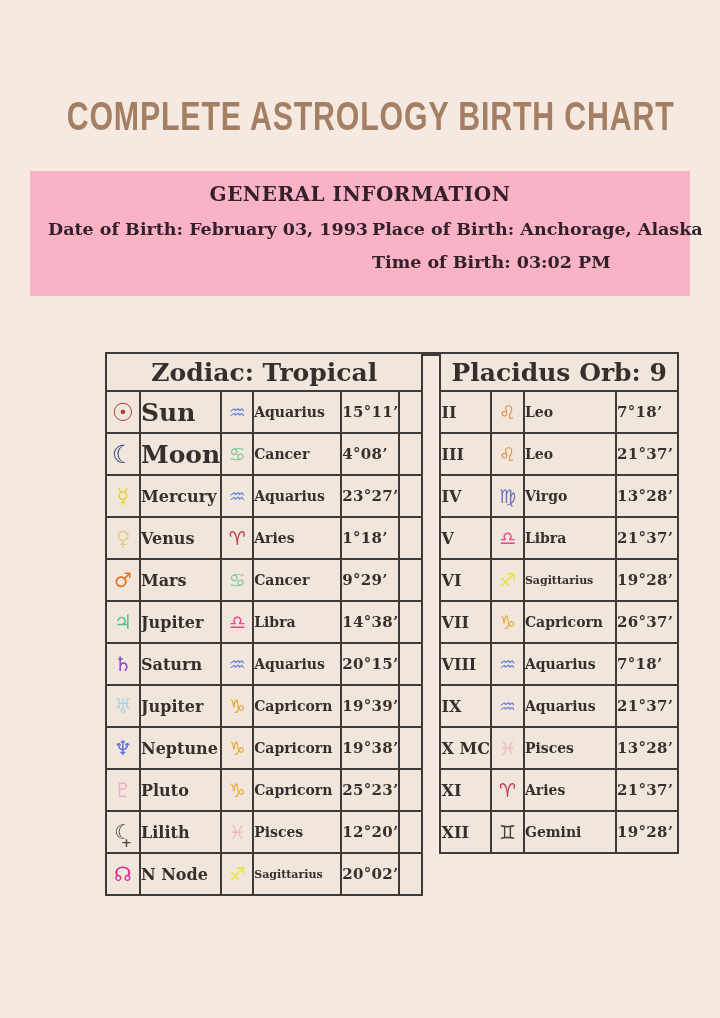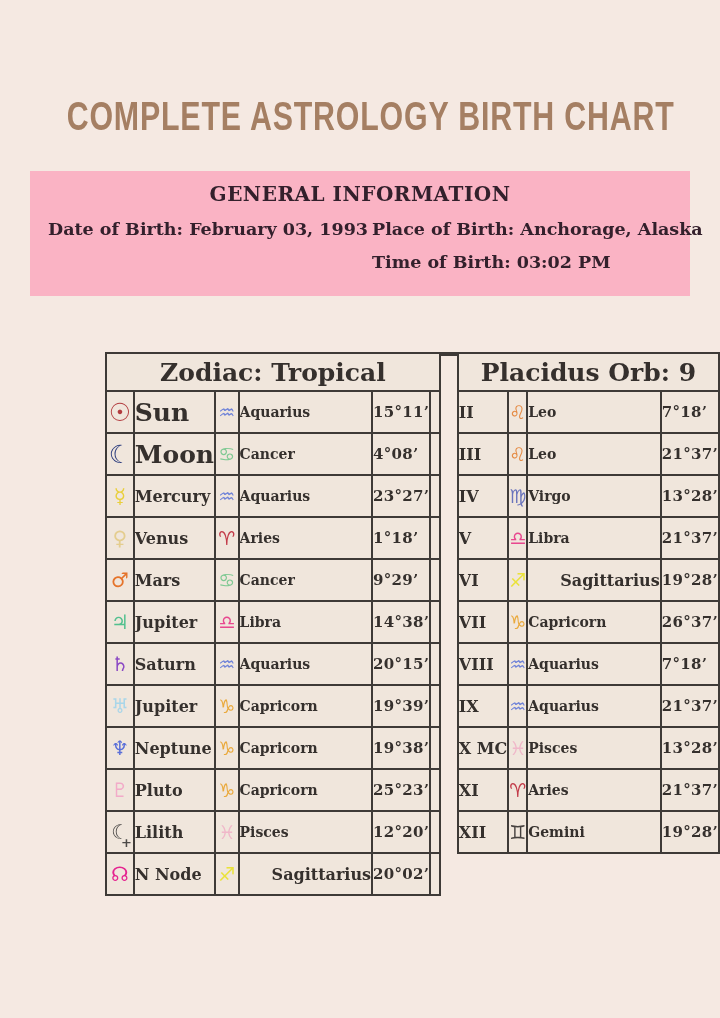--- a/index.html
+++ b/index.html
@@ -44,21 +44,21 @@
   }
   .tbl-header{height:36px;font-size:25px;font-weight:600;text-align:center;}
   .chart-table td{height:40px;}
   .sym{text-align:center;font-family:"DejaVu Sans","Liberation Sans",sans-serif;font-weight:bold;}
   .psym{font-size:20px;}
   .ssym{font-size:19px;}
   .pname{font-size:16px;padding-left:6px;font-weight:600;}
   .zodiac tbody tr:nth-child(-n+2) .pname{font-size:25px;}
   .zodiac tbody tr:nth-child(-n+2) .psym{font-size:25px;}
   .sname{font-size:14px;padding-left:5px;font-weight:700;}
-  .sname.small{font-size:16px;padding-left:32px;}
+  .sname.small{font-size:11px;}
   .deg{font-size:15px;padding-left:8px;font-weight:600;letter-spacing:.3px;margin-left:40px;}
   .house{font-size:16px;padding-left:5px;font-weight:600;}
   .spacer{background:var(--table-bg,#f0e6dc);}
   .separator{
     width:12px;flex:none;
     border:2px solid var(--table-border,#3e3a37);
     background:var(--table-bg,#f0e6dc);
   }
   
   .lilith-glyph{position:relative;}

